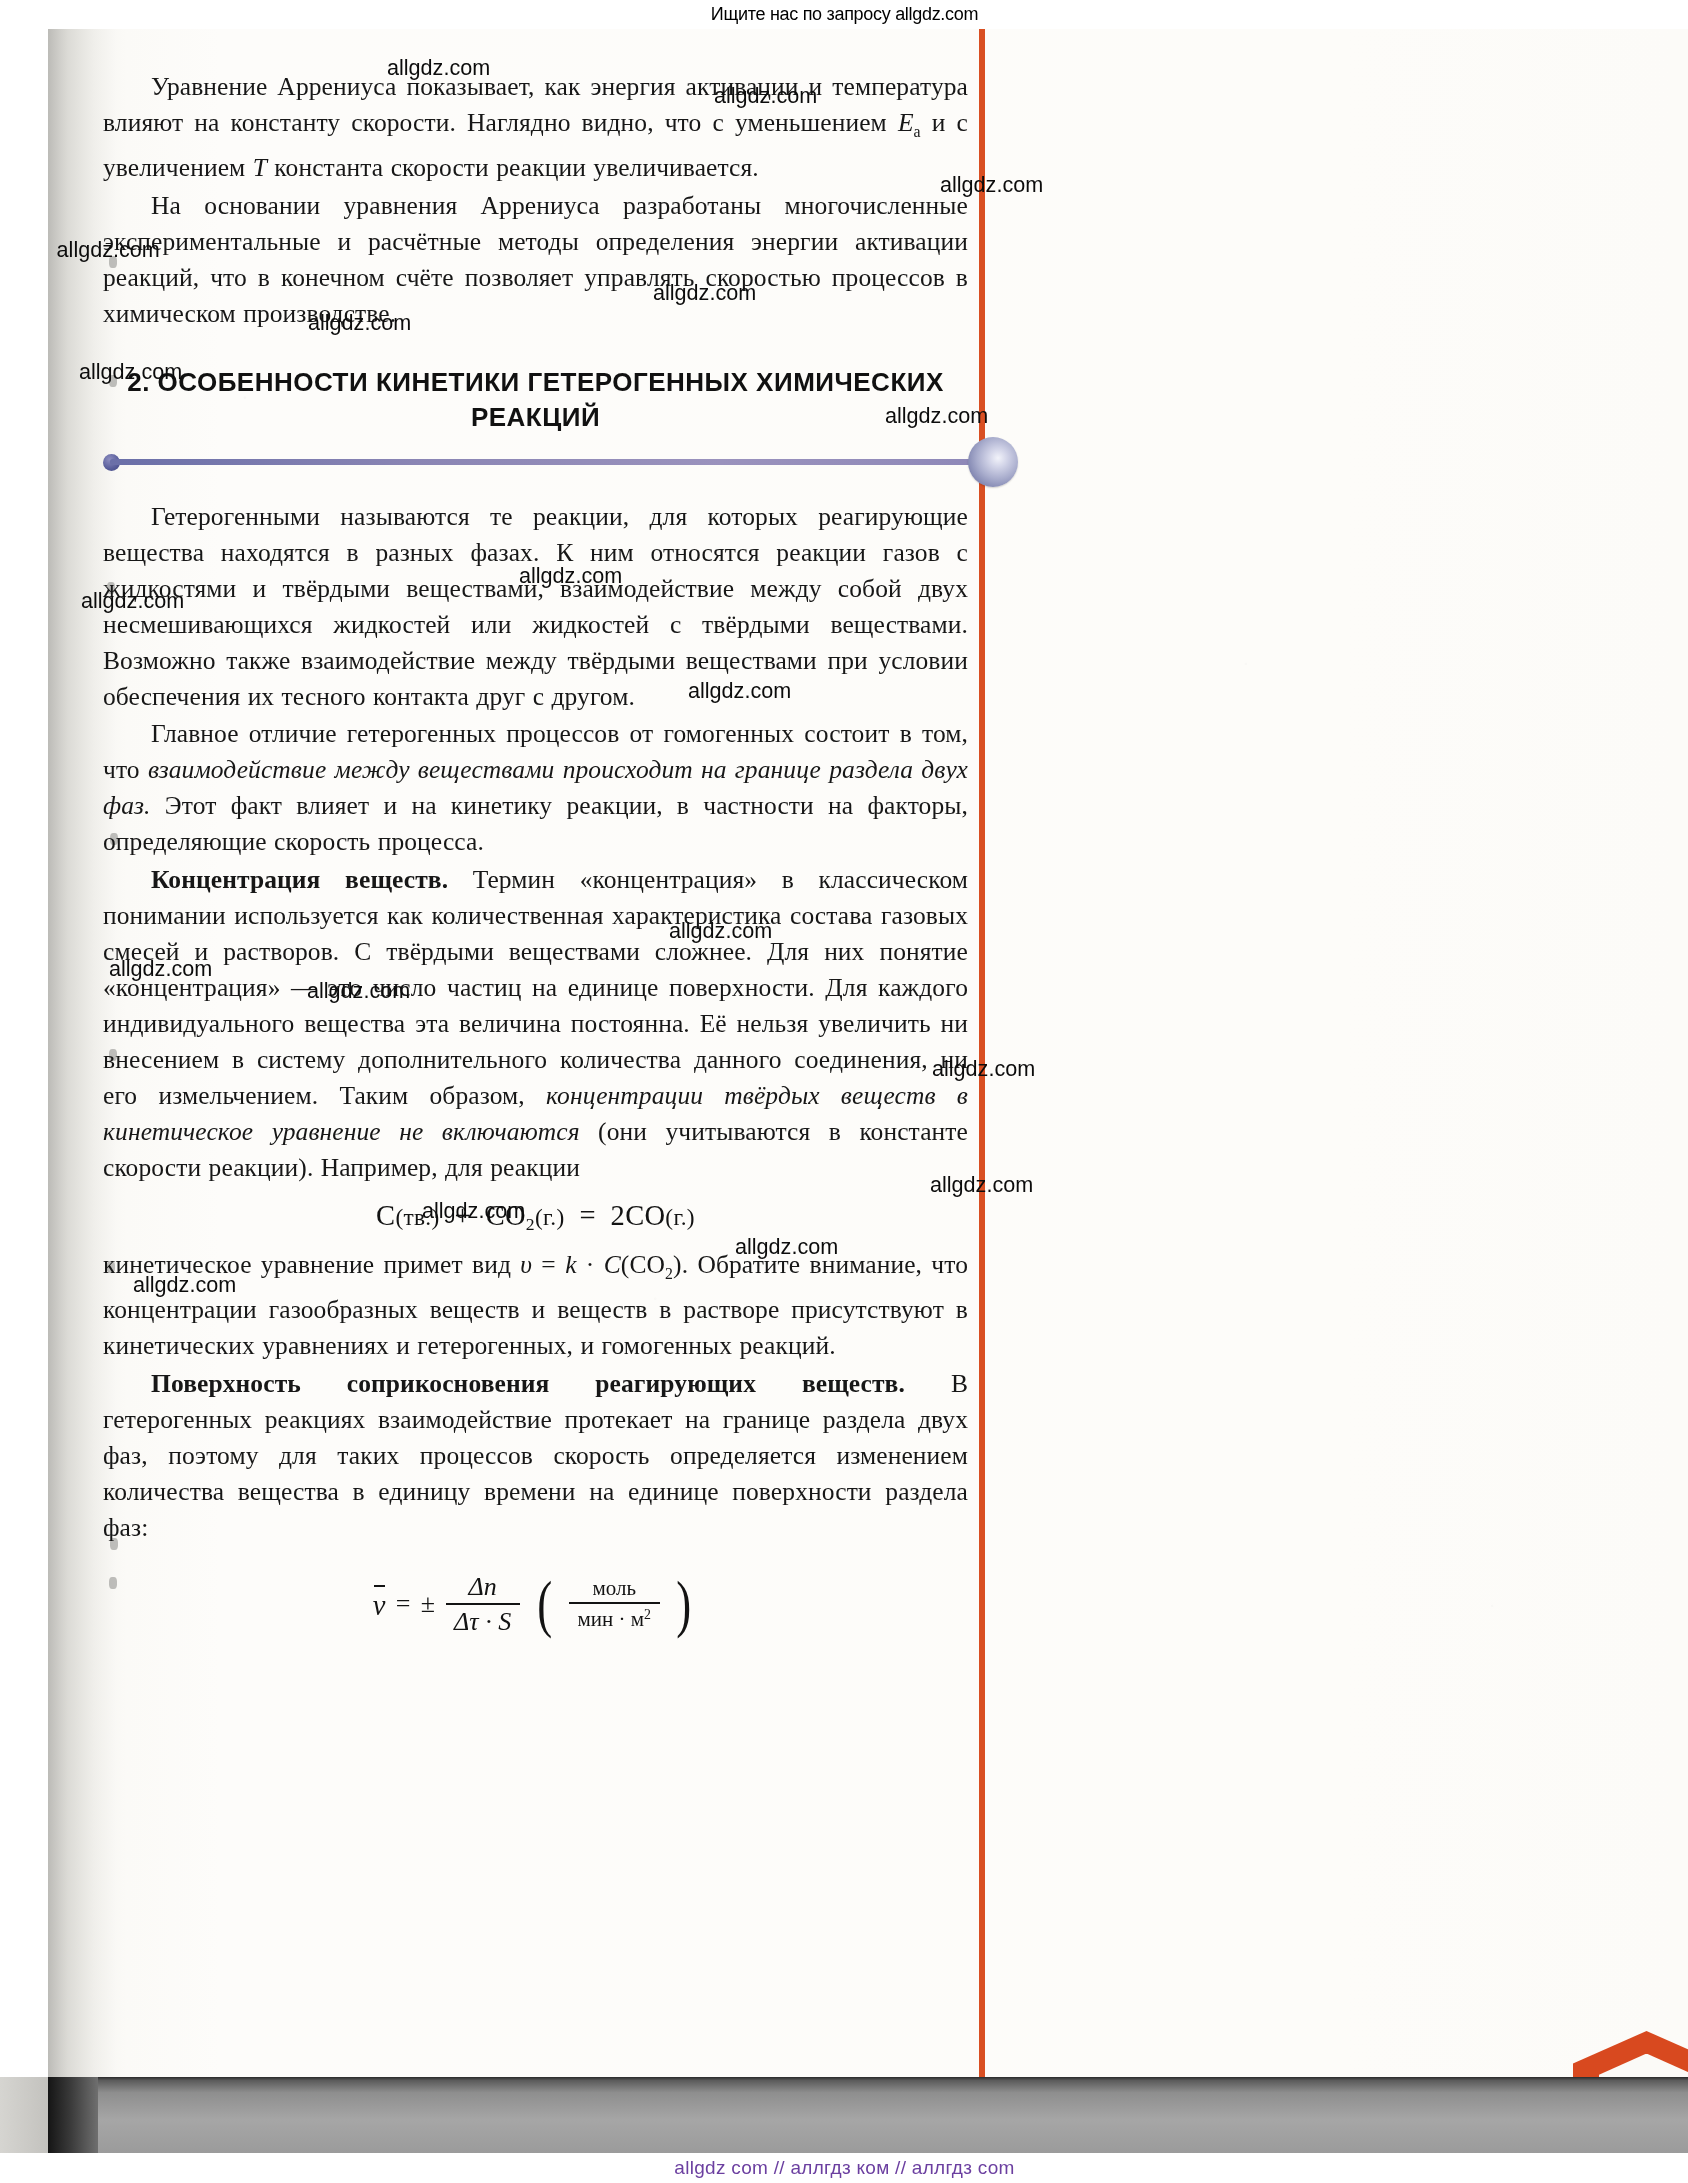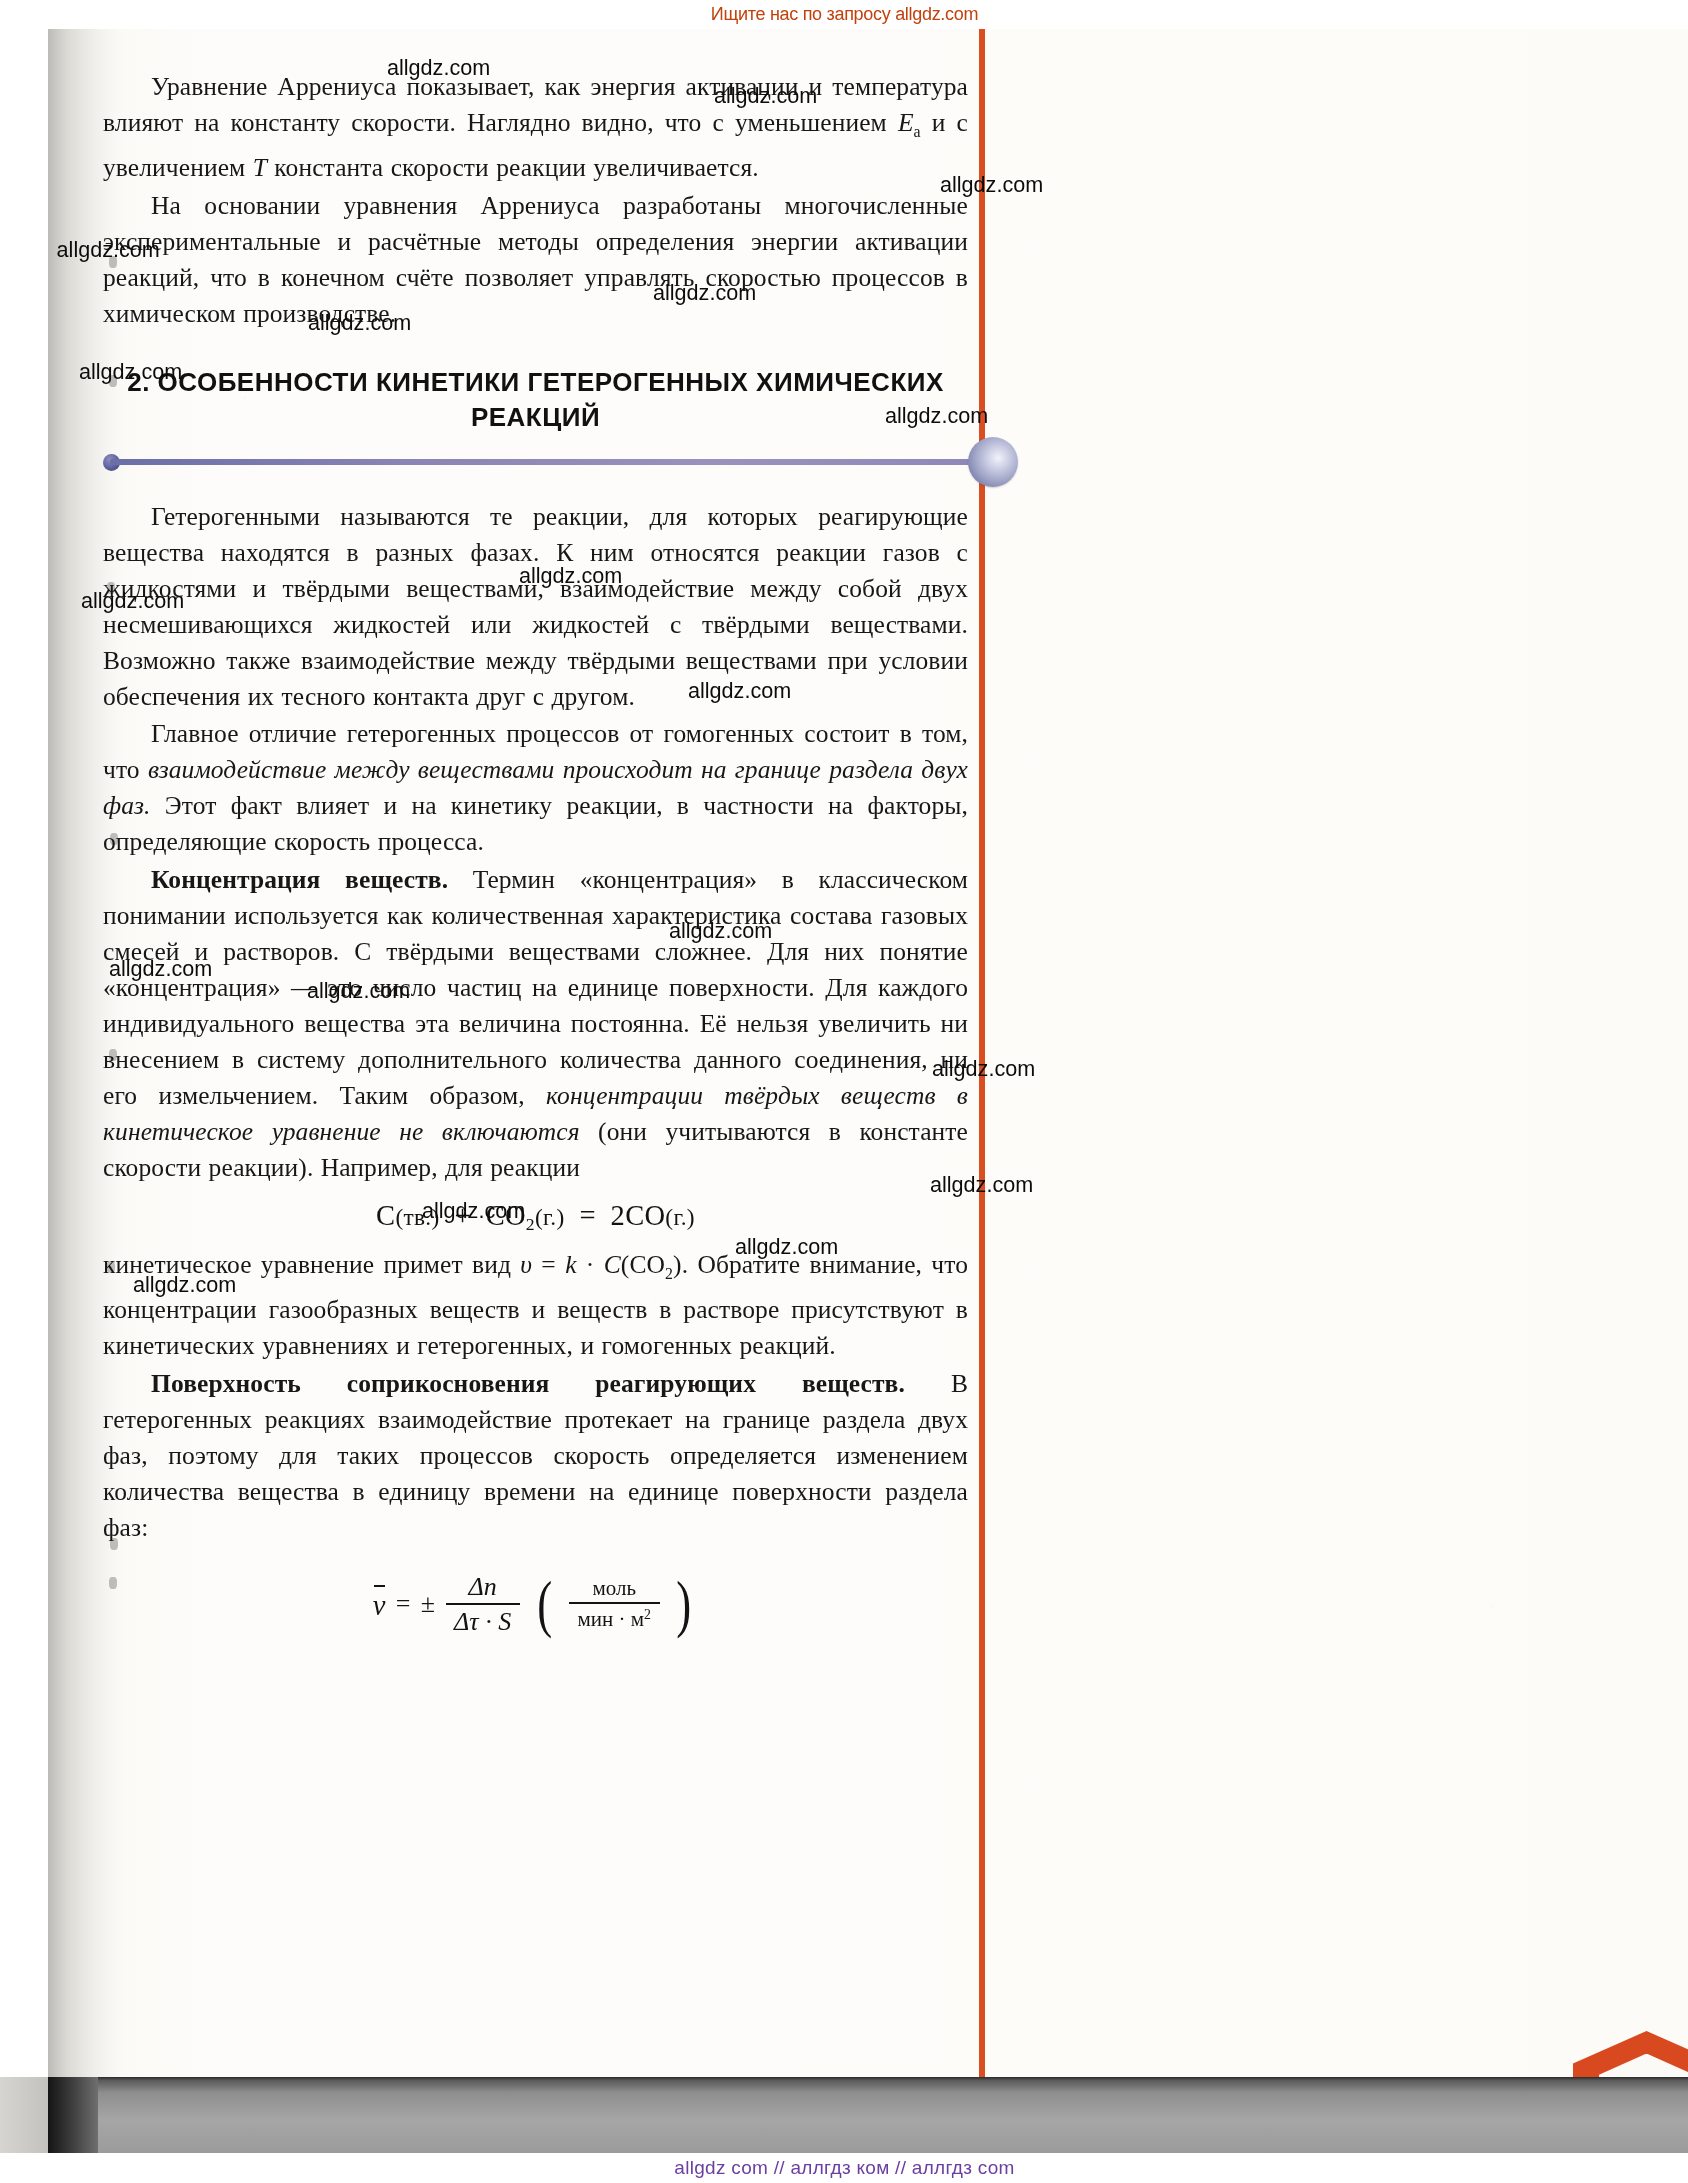--- a/index.html
+++ b/index.html
@@ -20,21 +20,21 @@
     position: absolute;
     top: 0; left: 0;
     width: 1689px;
     height: 29px;
     display: flex;
     align-items: center;
     justify-content: center;
     background: #ffffff;
   }
   .top-banner-text {
-    color: #c2410c;
+    color: #000000;
     font-family: "Liberation Sans", sans-serif;
     font-size: 18px;
     letter-spacing: -0.3px;
     white-space: nowrap;
   }
 
   
   .sheet {
     position: absolute;
     left: 48px;

